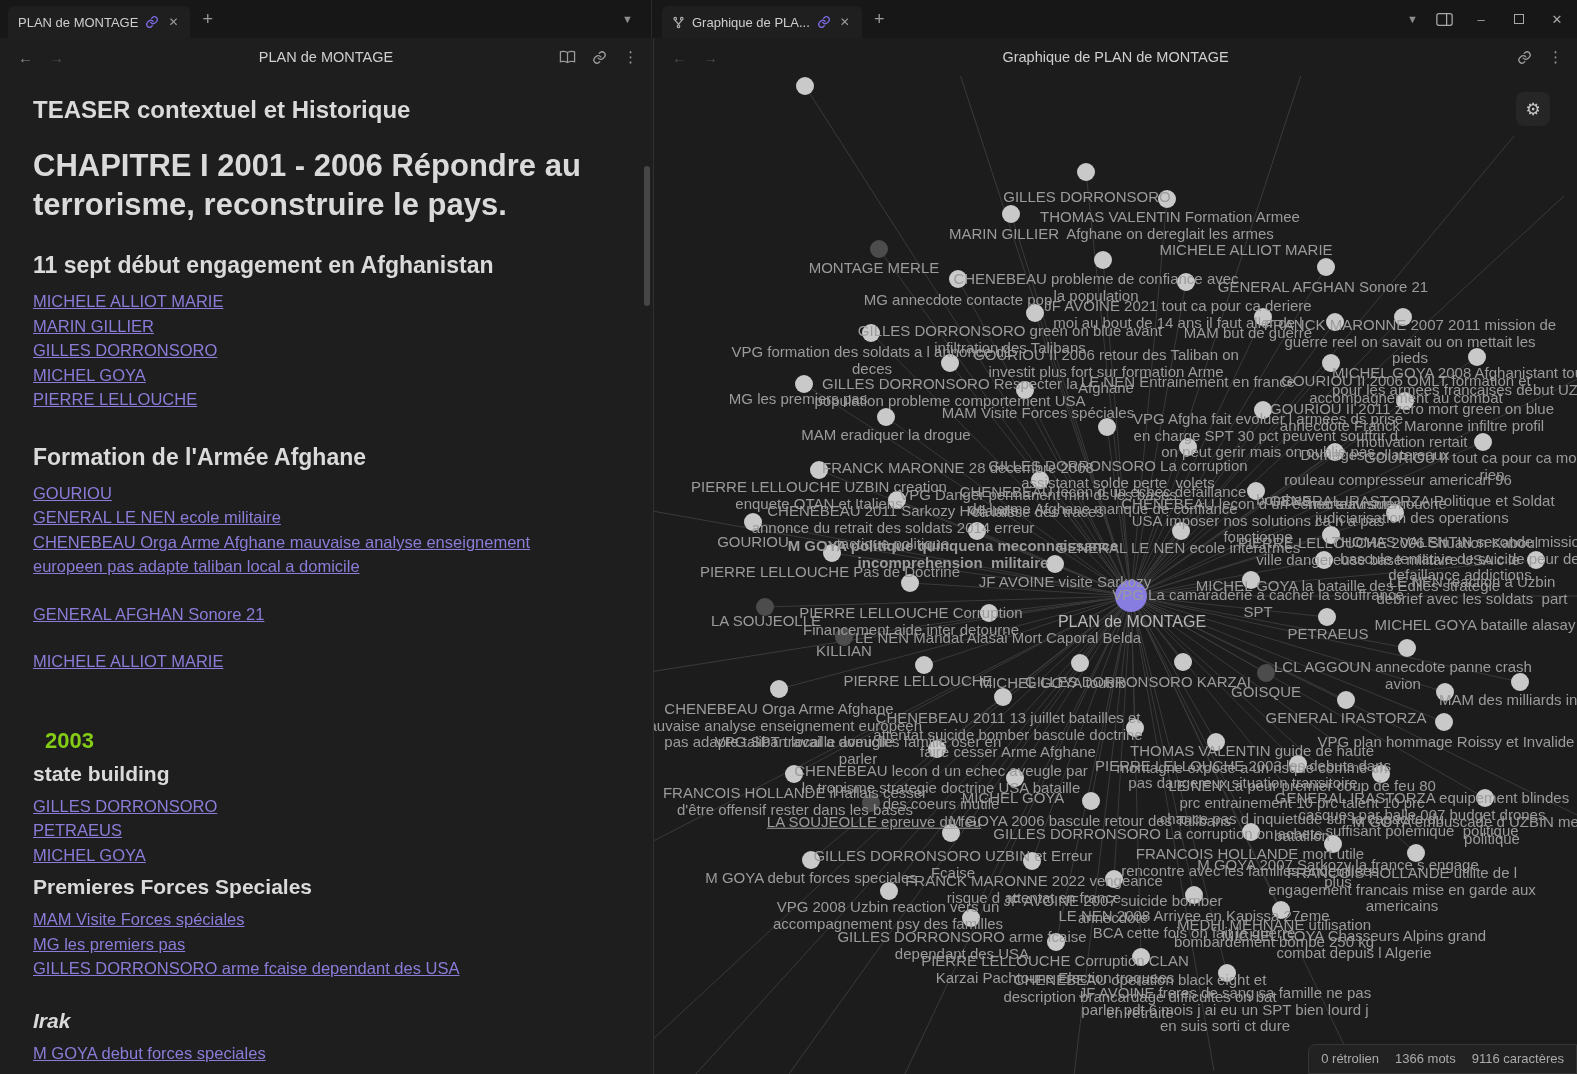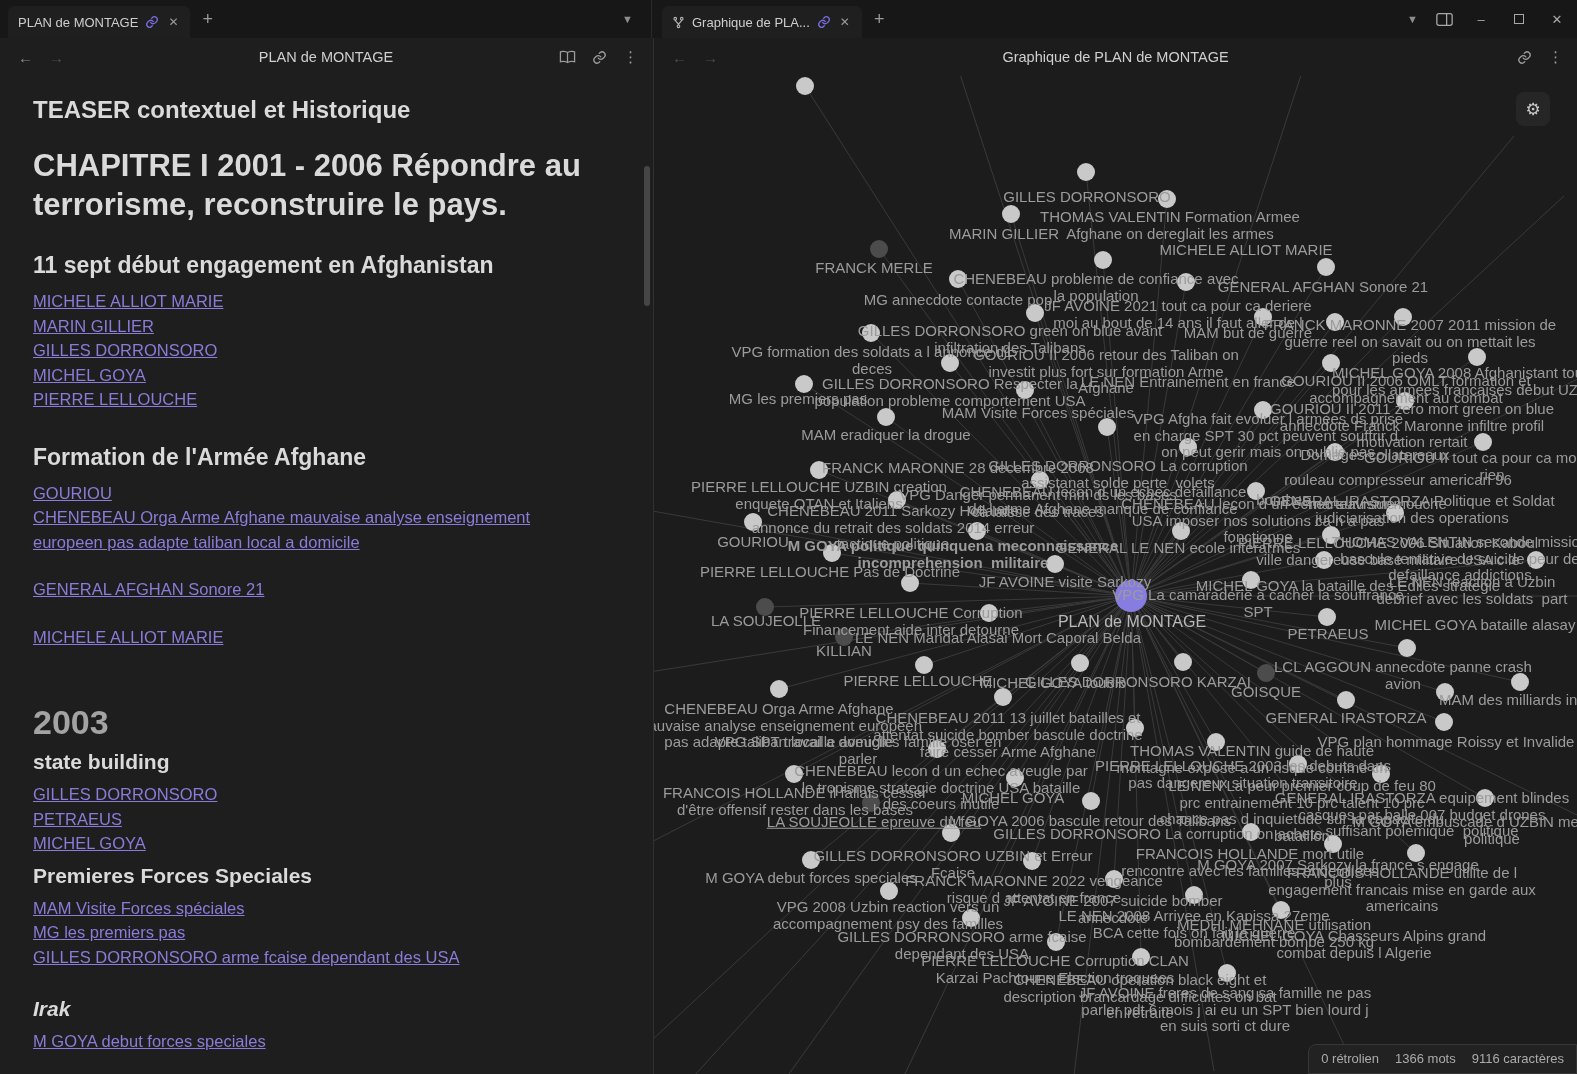--- a/index.html
+++ b/index.html
@@ -31,21 +31,21 @@
   .pane-title { width:100%; text-align:center; font-size:14.5px; color:#cfcfcf; }
   .header-icons { position:absolute; right:14px; display:flex; gap:16px; align-items:center; color:#9c9c9c; }
   .kebab { font-size:15px; color:#9c9c9c; letter-spacing:0; }
 
   
   #left-pane { left:0; width:652px; background:#1e1e1e; }
   #doc { position:absolute; top:38px; left:0; right:0; bottom:0; overflow:hidden; padding:16px 56px 0 33px; }
   .doc-h2 { font-size:24px; font-weight:bold; color:#dadada; margin:4px 0 20px; }
   .doc-h1 { font-size:31px; font-weight:bold; color:#dadada; line-height:39px; margin:22px 0 28px; max-width:575px; }
   .doc-h3 { font-size:23px; font-weight:bold; color:#dadada; margin:20px 0 10px; }
-  .doc-h2b { font-size:34px; font-weight:bold; color:#a3a3a3; margin:54px 0 2px; }
+  .doc-h2b { font-size:22px; font-weight:bold; color:#84cc16; margin:54px 12px 2px; }
   .doc-h4 { font-size:21px; font-weight:bold; color:#dadada; margin:8px 0 8px; }
   .doc-link { display:block; font-size:16.5px; line-height:24.5px; color:#8a7cd8; text-decoration:underline;
               text-decoration-color:#8a7cd8; cursor:pointer; max-width:575px; }
   #left-scrollbar { position:absolute; top:128px; right:2px; width:6px; height:140px; background:#464646; border-radius:3px; }
 
   
   #right-pane { left:653px; right:0; background:#1c1c1c; border-left:1px solid #303030; }
   #graph-area { position:absolute; top:38px; left:0; right:0; bottom:0; overflow:hidden; }
   #graph-edges { position:absolute; top:0; left:0; }
   .g-node { position:absolute; border-radius:50%; background:#c9c9c9; cursor:pointer; }
@@ -142,20 +142,21 @@
         <div class="doc-h2">TEASER contextuel et Historique</div>
         <div class="doc-h1">CHAPITRE I 2001 - 2006 Répondre au terrorisme, reconstruire le pays.</div>
         <div class="doc-h3">11 sept début engagement en Afghanistan</div>
         <a class="doc-link">MICHELE ALLIOT MARIE</a>
         <a class="doc-link">MARIN GILLIER</a>
         <a class="doc-link">GILLES DORRONSORO</a>
         <a class="doc-link">MICHEL GOYA</a>
         <a class="doc-link">PIERRE LELLOUCHE</a>
         <div class="doc-h3" style="margin-top: 32px;">Formation de l'Armée Afghane</div>
         <a class="doc-link">GOURIOU</a>
+        <a class="doc-link">GENERAL LE NEN ecole militaire</a>
         <a class="doc-link">CHENEBEAU Orga Arme Afghane mauvaise analyse enseignement europeen pas adapte taliban local a domicile</a>
         <a class="doc-link" style="margin-top: 23px;">GENERAL AFGHAN Sonore 21</a>
         <a class="doc-link" style="margin-top: 23px;">MICHELE ALLIOT MARIE</a>
         <div class="doc-h2b">2003</div>
         <div class="doc-h4">state building</div>
         <a class="doc-link">GILLES DORRONSORO</a>
         <a class="doc-link">PETRAEUS</a>
         <a class="doc-link">MICHEL GOYA</a>
         <div class="doc-h4">Premieres Forces Speciales</div>
         <a class="doc-link">MAM Visite Forces spéciales</a>
@@ -364,21 +365,21 @@
           <div class="g-node" style="left: 593px; top: 406px; width: 18px; height: 18px;"></div>
           <div class="g-node" style="left: 518px; top: 446px; width: 18px; height: 18px;"></div>
           <div class="g-node" style="left: 668px; top: 450px; width: 18px; height: 18px;"></div>
           <div class="g-node" style="left: 142px; top: 1px; width: 18px; height: 18px;"></div>
           <div class="g-node center" style="left: 461px; top: 504px; width: 32px; height: 32px;"></div>
           <div class="g-label" style="left: 433px; top: 121px;">GILLES DORRONSORO</div>
           <div class="g-label" style="left: 516px; top: 149px;">THOMAS VALENTIN Formation Armee
 Afghane on dereglait les armes</div>
           <div class="g-label" style="left: 350px; top: 158px;">MARIN GILLIER</div>
           <div class="g-label" style="left: 592px; top: 174px;">MICHELE ALLIOT MARIE</div>
-          <div class="g-label" style="left: 220px; top: 192px;">FRANCK MERLE</div>
+          <div class="g-label" style="left: 220px; top: 192px;">MONTAGE MERLE</div>
           <div class="g-label" style="left: 442px; top: 211px;">CHENEBEAU probleme de confiance avec
 la population</div>
           <div class="g-label" style="left: 304px; top: 224px;">MG annecdote contacte pop</div>
           <div class="g-label" style="left: 669px; top: 211px;">GENERAL AFGHAN Sonore 21</div>
           <div class="g-label" style="left: 524px; top: 238px;">JF AVOINE 2021 tout ca pour ca deriere
 moi au bout de 14 ans il faut aller de l</div>
           <div class="g-label" style="left: 356px; top: 263px;">GILLES DORRONSORO green on blue avant
 infiltration des Talibans</div>
           <div class="g-label" style="left: 594px; top: 257px;">MAM but de guerre</div>
           <div class="g-label" style="left: 756px; top: 266px;">FRANCK MARONNE 2007 2011 mission de

